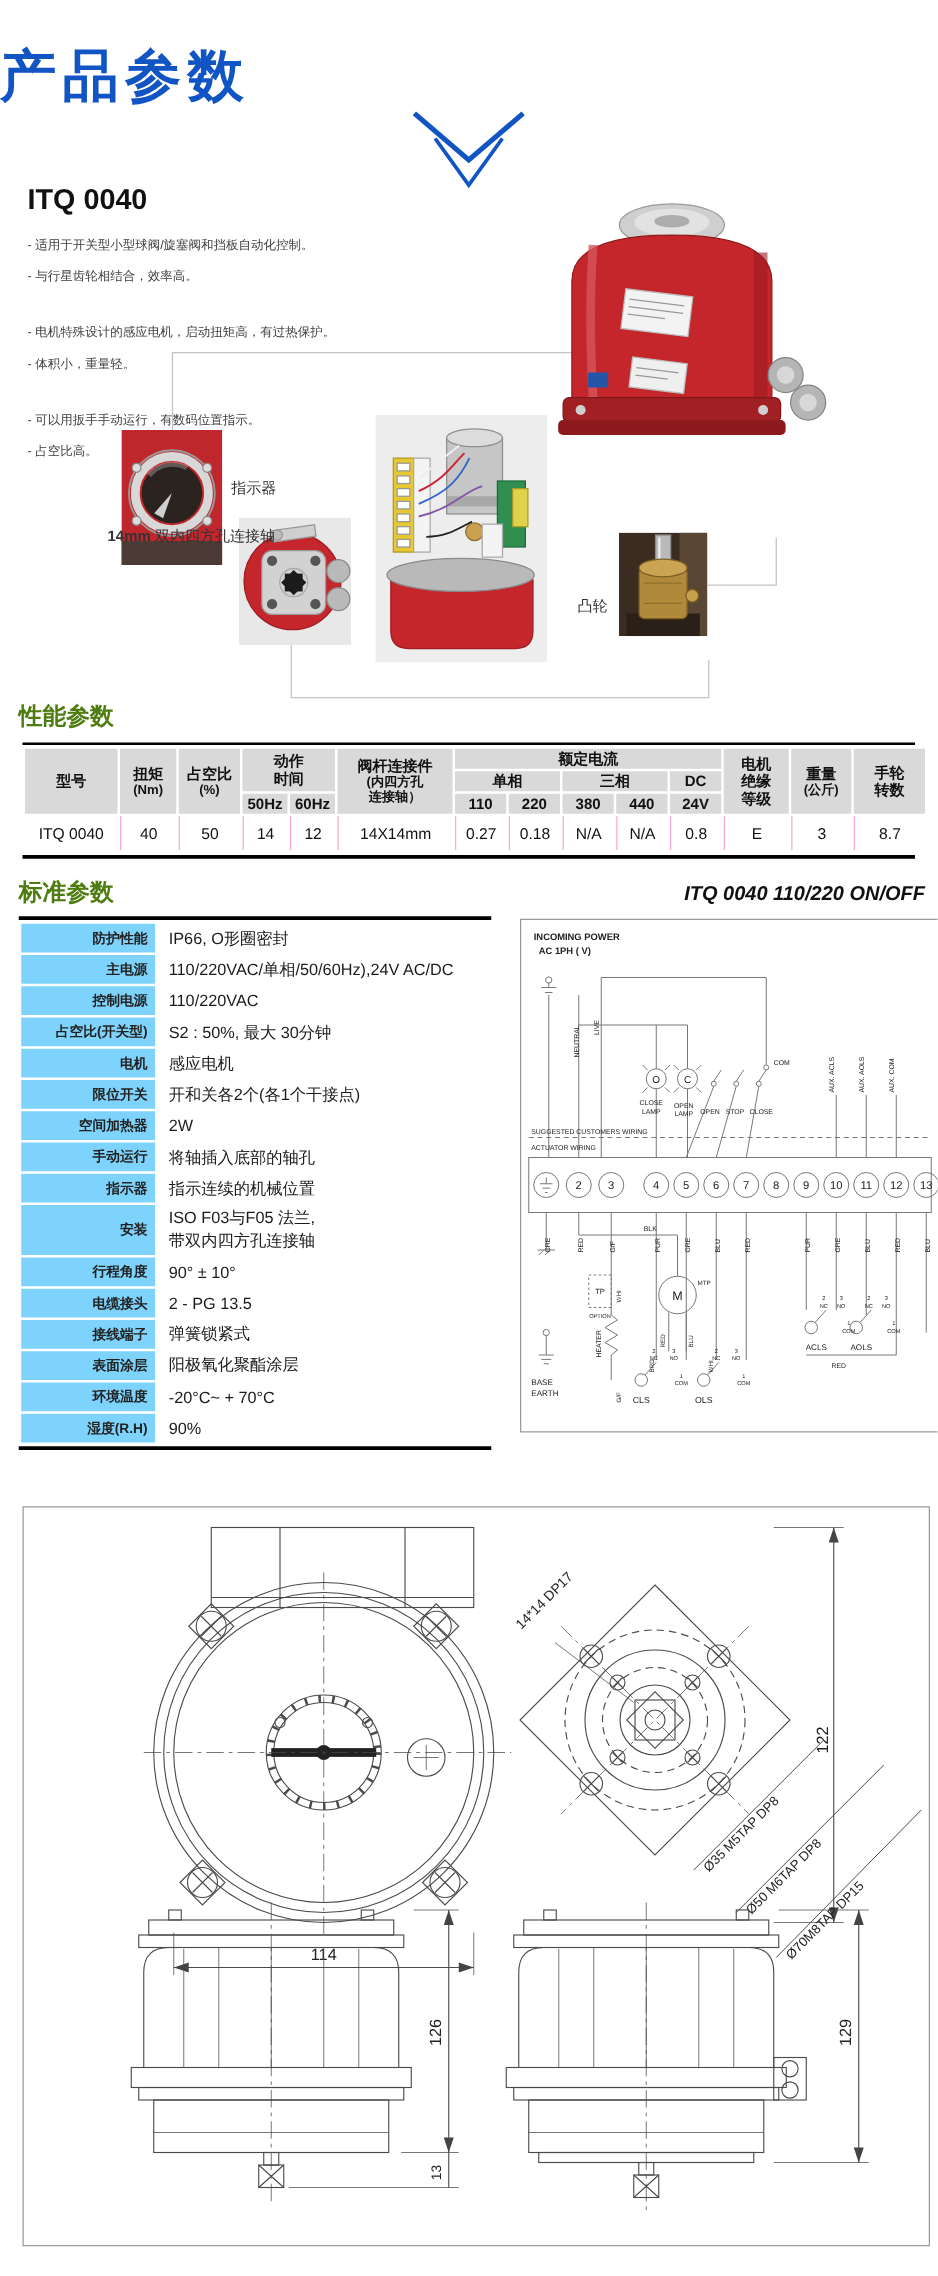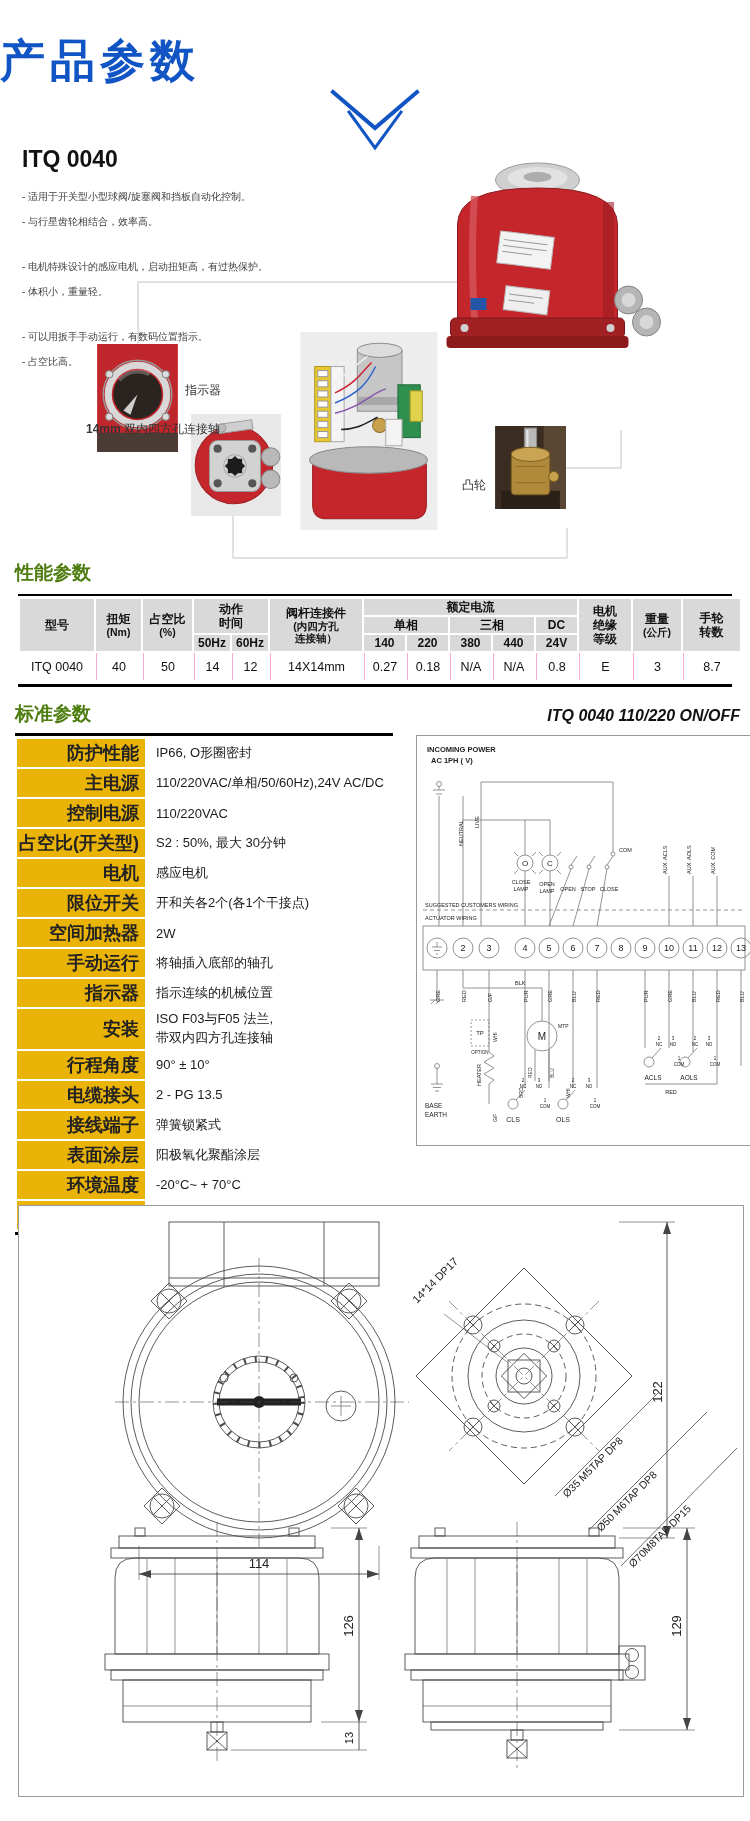--- a/index.html
+++ b/index.html
@@ -18,22 +18,22 @@
              border-bottom:3px solid #000;padding:1px 0 2px 0;background:#fff}
   table.perf{border-collapse:separate;border-spacing:2px;width:712px;table-layout:fixed}
   .perf th{background:#d9d9d9;font-size:12px;font-weight:bold;padding:1px 0;line-height:1.18;text-align:center}
   .perf .l1{display:block;font-size:12px}
   .perf .l2{display:block;font-size:10.5px}
   .perf td{font-size:12.5px;text-align:center;height:25px;border-left:1px solid #f9a8d4;background:#fff}
   .perf td.first{border-left:none}
   .std-wrap{top:733px;left:15px;width:378px;border-top:3px solid #000;
             border-bottom:3px solid #000;padding:1px 0;background:#fff}
   table.std{border-collapse:separate;border-spacing:2px;width:376px}
-  .std .lab{background:#eab308;width:99px;text-align:right;font-weight:bold;
-            font-size:18px;padding:2px 6px 2px 2px;height:19px;white-space:nowrap;color:#222}
+  .std .lab{background:#7dd3fc;width:99px;text-align:right;font-weight:bold;
+            font-size:11px;padding:2px 6px 2px 2px;height:19px;white-space:nowrap;color:#222}
   .std .val{font-size:13px;padding-left:9px;white-space:nowrap;color:#1b1b1b}
   .blk{display:block;line-height:1.45}
   .wiring-box{top:735px;left:416px;width:334px;height:409px;border:1px solid #9a9a9a;background:#fff}
   .dim-box{top:1205px;left:18px;width:724px;height:590px;border:1px solid #9a9a9a;background:#fff}
   svg{display:block}
   svg text{font-family:"Liberation Sans",sans-serif;fill:#222}
   .photo{overflow:hidden}
 </style>
 </head>
 <body>
@@ -243,21 +243,21 @@
           </th>
     </tr>
     <tr>
       <th colspan="2">单相</th>
       <th colspan="2">三相</th>
       <th>DC</th>
     </tr>
     <tr>
       <th>50Hz</th>
       <th>60Hz</th>
-      <th>140</th>
+      <th>110</th>
       <th>220</th>
       <th>380</th>
       <th>440</th>
       <th>24V</th>
     </tr>
     <tr>
       <td class="first">ITQ 0040</td>
       <td>40</td>
       <td>50</td>
       <td>14</td>

